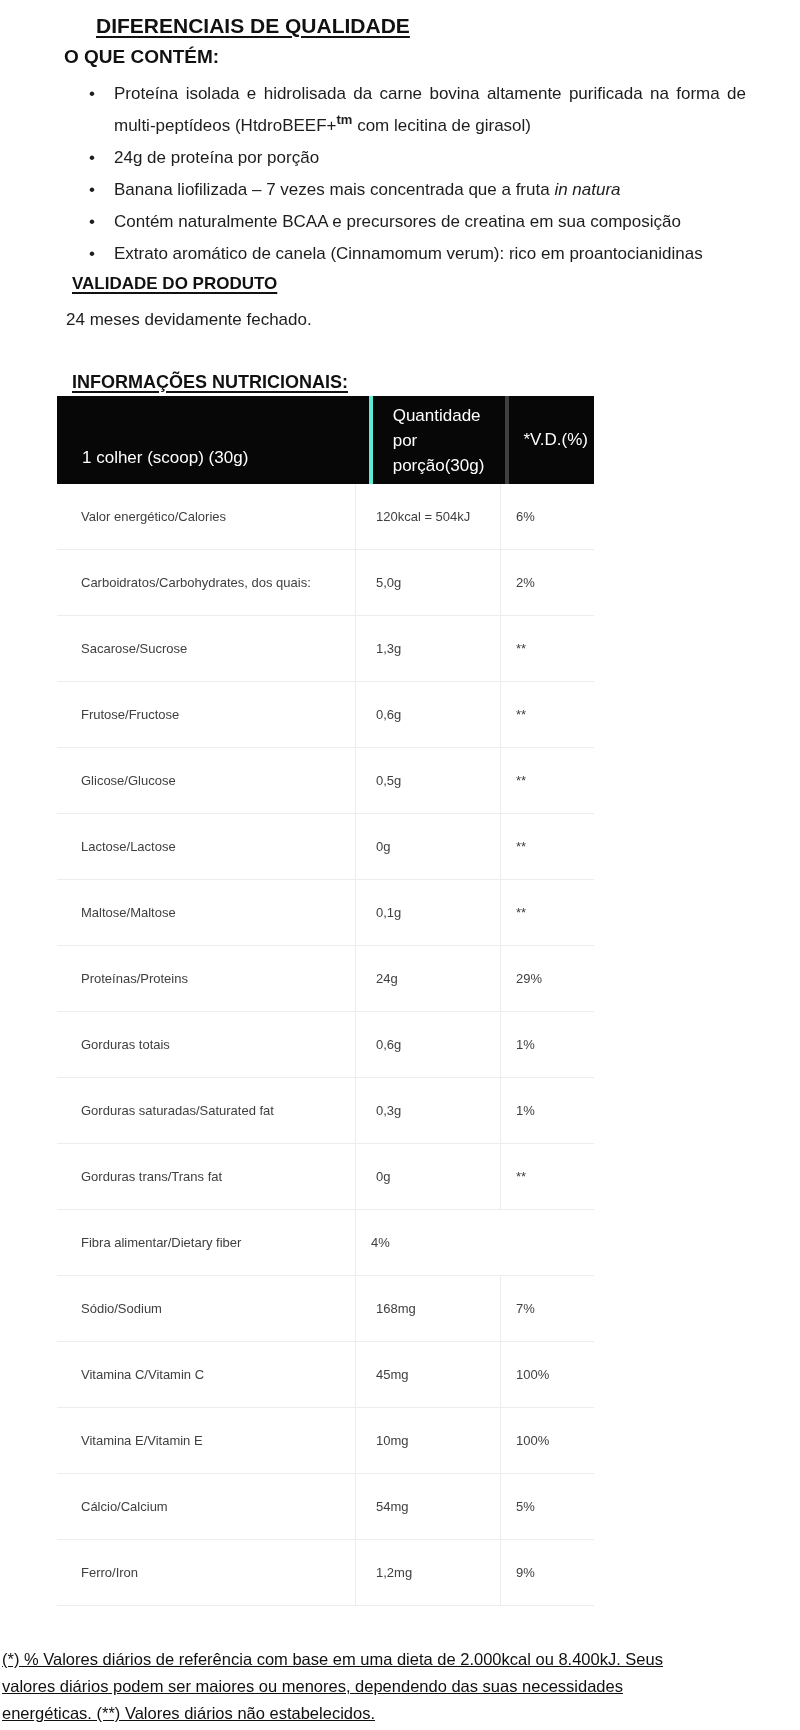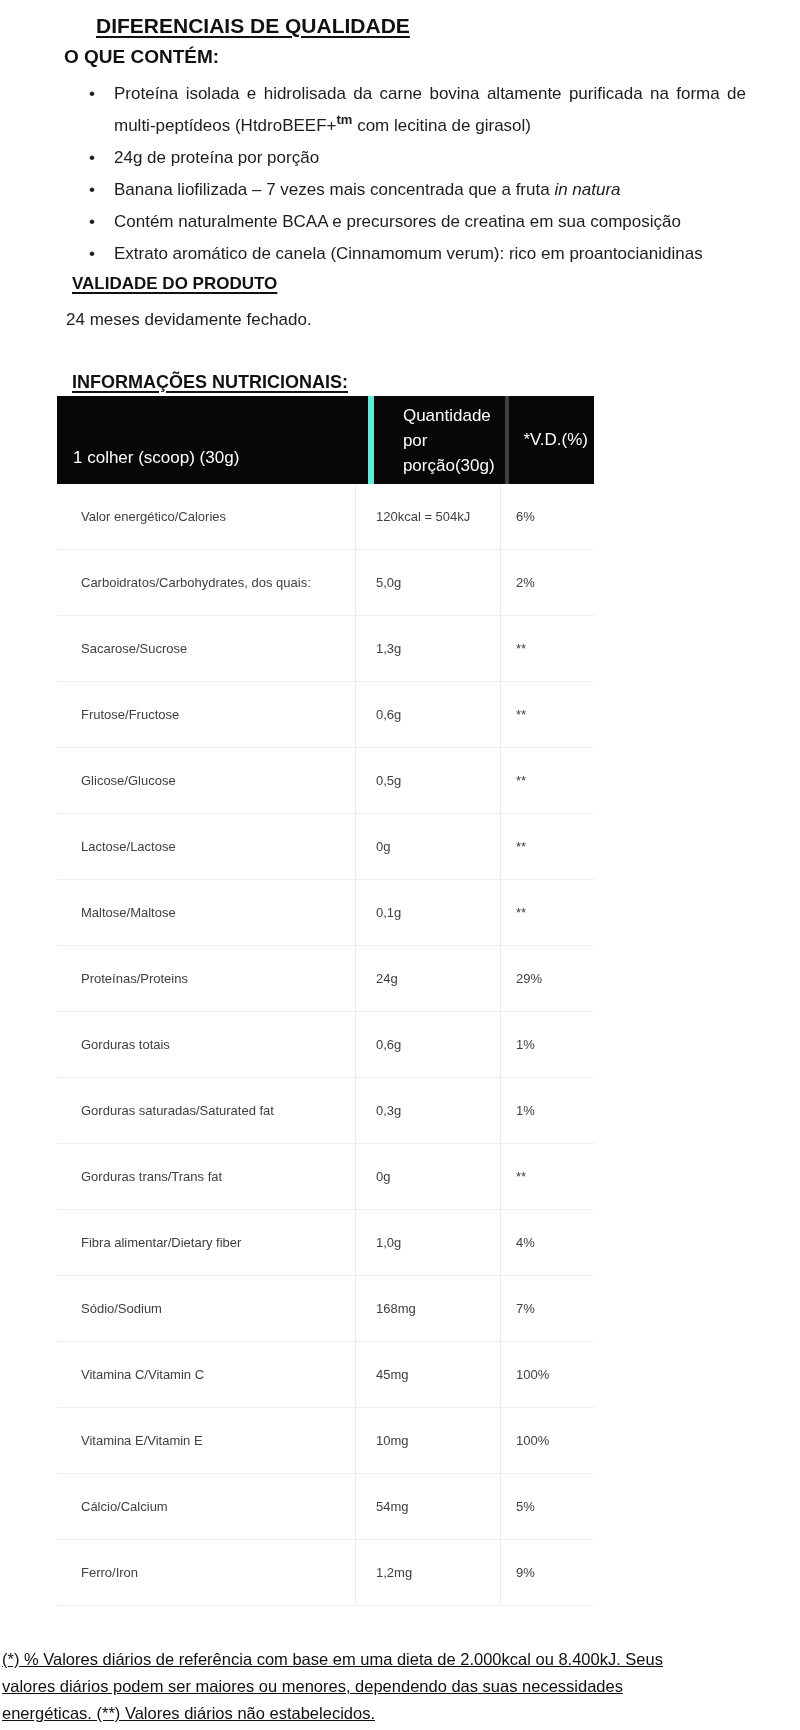--- a/index.html
+++ b/index.html
@@ -28,22 +28,22 @@
   #validity-text  { position:absolute; left:66px; top:310px; font-size:17px; }
 
   #nutrition-title { position:absolute; left:72px; top:372px; font-size:18px; font-weight:bold; color:#111; }
 
   #ntable { position:absolute; left:57px; top:396px; width:537px; }
   #ntable .thead {
     display:flex; background:var(--header-bg,#070707); color:var(--header-text,#ffffff);
     height:88px; font-size:17px;
   }
   .hc { display:flex; align-items:center; }
-  .hc1 { width:334px; padding-left:16px; padding-right:10px;margin-top:36px; }
-  .hc2 { width:145px; padding-left:29px; padding-right:10px; line-height:25px; border-left:6px solid #5eead4; }
+  .hc1 { width:334px; padding-left:25px; padding-right:10px;margin-top:36px; }
+  .hc2 { width:145px; padding-left:20px; padding-right:10px; line-height:25px; border-left:4px solid #5eead4; }
   .hc3 { width:94px;  padding-left:14px; padding-right:4px;  border-left:4px solid #404040; }
 
   .trow { display:flex; min-height:66px; border-bottom:1px solid var(--row-border,#ededed); font-size:13px; color:#404040; }
   .trow .cell { display:flex; align-items:center; line-height:26px; padding-top:16px; padding-bottom:16px; }
   .trow .c0 { width:298px; padding-left:24px; padding-right:18px; }
   .trow .c1 { width:145px; padding-left:20px; padding-right:6px; border-left:1px solid var(--row-border,#ededed); }
   .trow .c2 { width:94px;  padding-left:15px; padding-right:4px; border-left:1px solid var(--row-border,#ededed); }
 
   #footnote { position:absolute; left:2px; top:1646px; width:720px; font-size:16.5px; line-height:27px; color:#101010;text-decoration:underline; }
 </style>
@@ -125,21 +125,20 @@
           <div class="cell c1">0,3g</div>
           <div class="cell c2">1%</div>
         </div>
         <div class="trow">
           <div class="cell c0">Gorduras trans/Trans fat</div>
           <div class="cell c1">0g</div>
           <div class="cell c2">**</div>
         </div>
         <div class="trow">
           <div class="cell c0">Fibra alimentar/Dietary fiber</div>
-          <div class="cell c1">1,0g</div>
           <div class="cell c2">4%</div>
         </div>
         <div class="trow">
           <div class="cell c0">Sódio/Sodium</div>
           <div class="cell c1">168mg</div>
           <div class="cell c2">7%</div>
         </div>
         <div class="trow">
           <div class="cell c0">Vitamina C/Vitamin C</div>
           <div class="cell c1">45mg</div>

